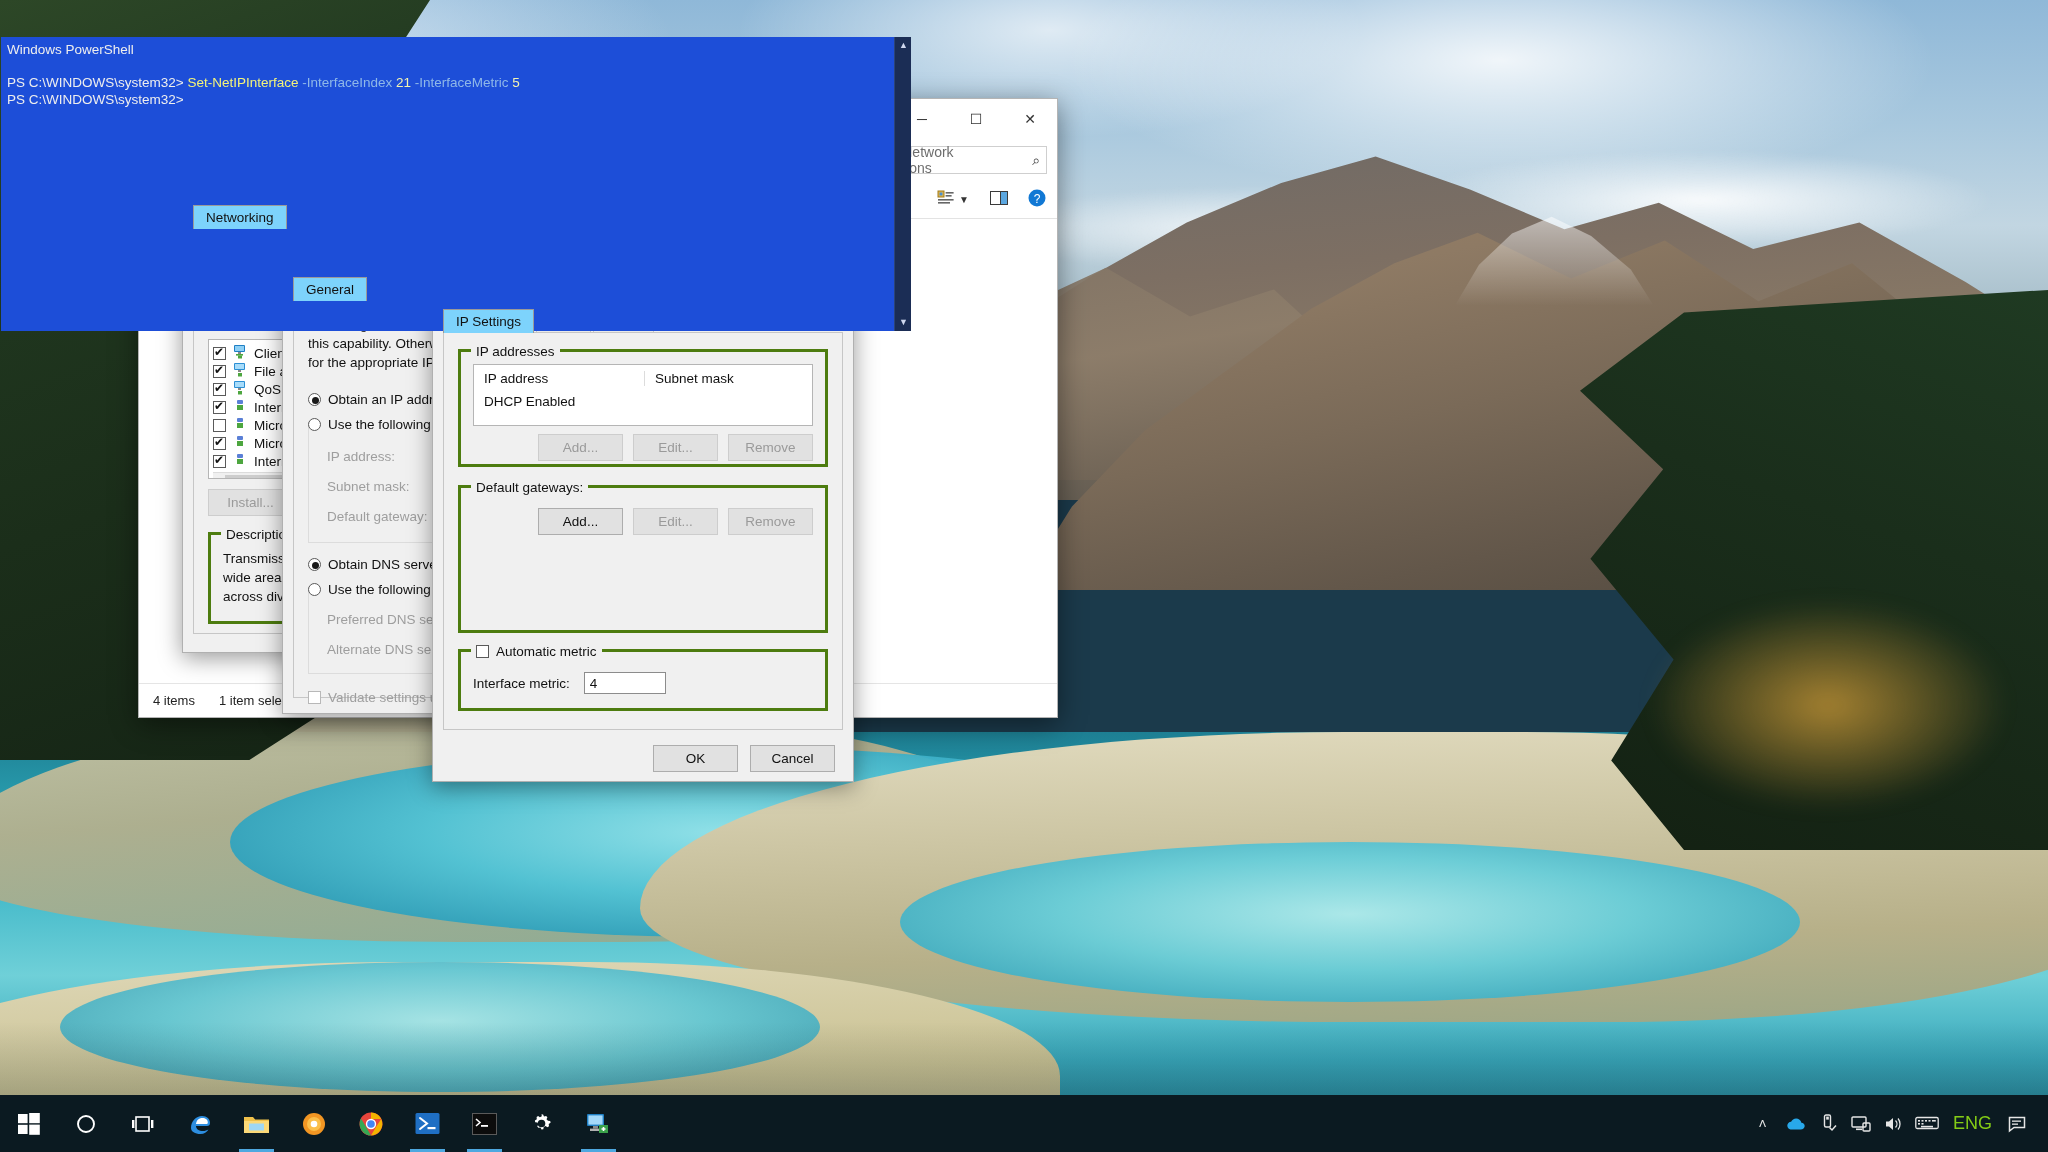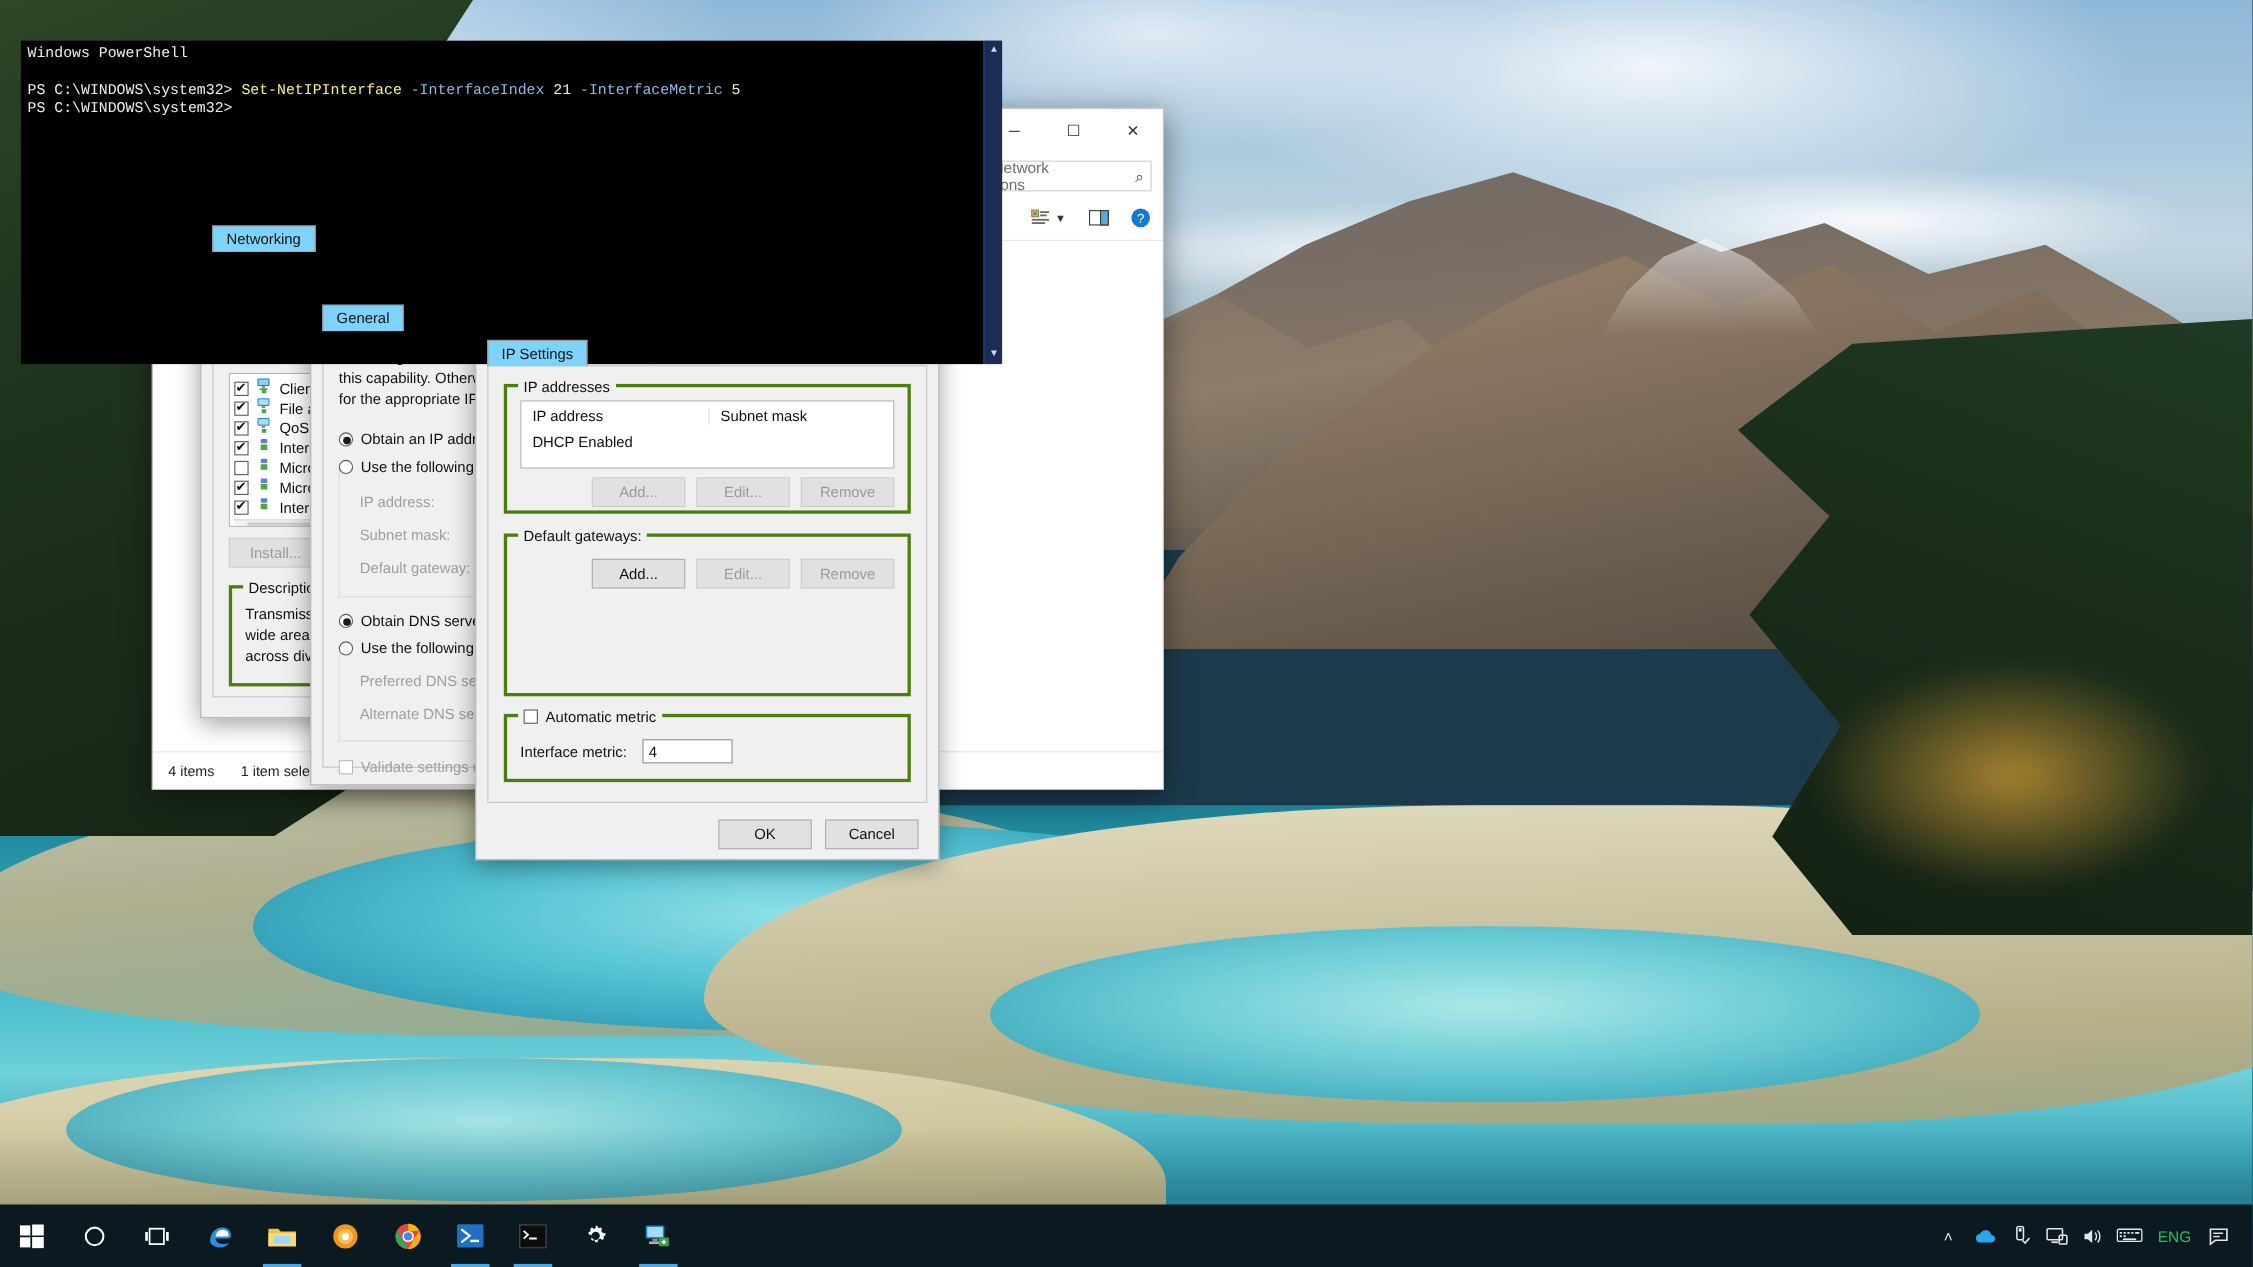--- a/index.html
+++ b/index.html
@@ -176,37 +176,37 @@
   .cbox { width:13px; height:13px; border:1px solid #5a5a5a; background:#fff; display:inline-block; position:relative; flex:none; }
   .cbox.dim { border-color:#b8b8b8; }
   .cbox.on::after { content:"✔"; position:absolute; left:0px; top:-3px; font-size:12px; color:#111; }
   .txtin { height:22px; border:1px solid #8c8c8c; background:#fff; font-size:13.5px; color:#111; display:flex; align-items:center; padding:0 5px; }
 
   
   #psh { left:922px; top:448px; width:912px; height:332px; background:#012456; border:1px solid #6a6a6a; box-shadow:0 6px 26px rgba(0,0,0,.5); }
   .ps-title { height:36px; background:#fff; display:flex; align-items:center; }
   .ps-title .t { font-size:14px; color:#3a3a3a; }
   .ps-body {
-    position:relative; height:calc(100% - 36px); background:#000000;
-    font-family:Liberation Mono, monospace; font-size:13.5px; line-height:16.5px;
-    color:#eeeeee; padding:5px 0 0 6px; overflow:hidden;margin-left:18px;
+    position:relative; height:calc(100% - 36px); background:#1d4ed8;
+    font-family:Liberation Sans, sans-serif; font-size:13.5px; line-height:16.5px;
+    color:#eeeeee; padding:5px 0 0 6px; overflow:hidden;
   }
   .ps-scroll { position:absolute; right:0; top:0; width:17px; height:100%; background:#1b2d55; border-left:1px solid #2c4478; }
   .ps-arrow { width:17px; height:17px; color:#cfd8ef; font-size:9px; display:flex; align-items:center; justify-content:center; }
   .c-cmd { color:#f4f47a; }
   .c-par { color:#8fb8e8; }
   .c-num { color:#f4f4b0; }
 
   
   #taskbar { position:absolute; left:0; bottom:0; width:2048px; height:57px; background:#0b1a21; display:flex; align-items:center; }
   .tb-ico { width:57px; height:57px; display:flex; align-items:center; justify-content:center; position:relative; }
   .tb-ico .under { position:absolute; bottom:0; left:11px; width:35px; height:3px; background:#4ea8e0; }
   .tray { margin-left:auto; display:flex; align-items:center; height:57px; padding-right:8px; }
   .tray-ico { min-width:33px; height:57px; display:flex; align-items:center; justify-content:center; color:#e6e6e6; font-size:14px; }
-  .tray-lang { padding:0 9px; color:#22c55e; font-size:14px; }
+  .tray-lang { padding:0 9px; color:#84cc16; font-size:18px; }
   .tray-clockless { width:6px; }
 </style>
 </head>
 <body>
 
 <div id="wallpaper">
   <div class="wp-sky"></div>
   <div class="wp-cloudband"></div>
   <div class="wp-mtn-far"></div>
   <div class="wp-mtn-far2"></div>

